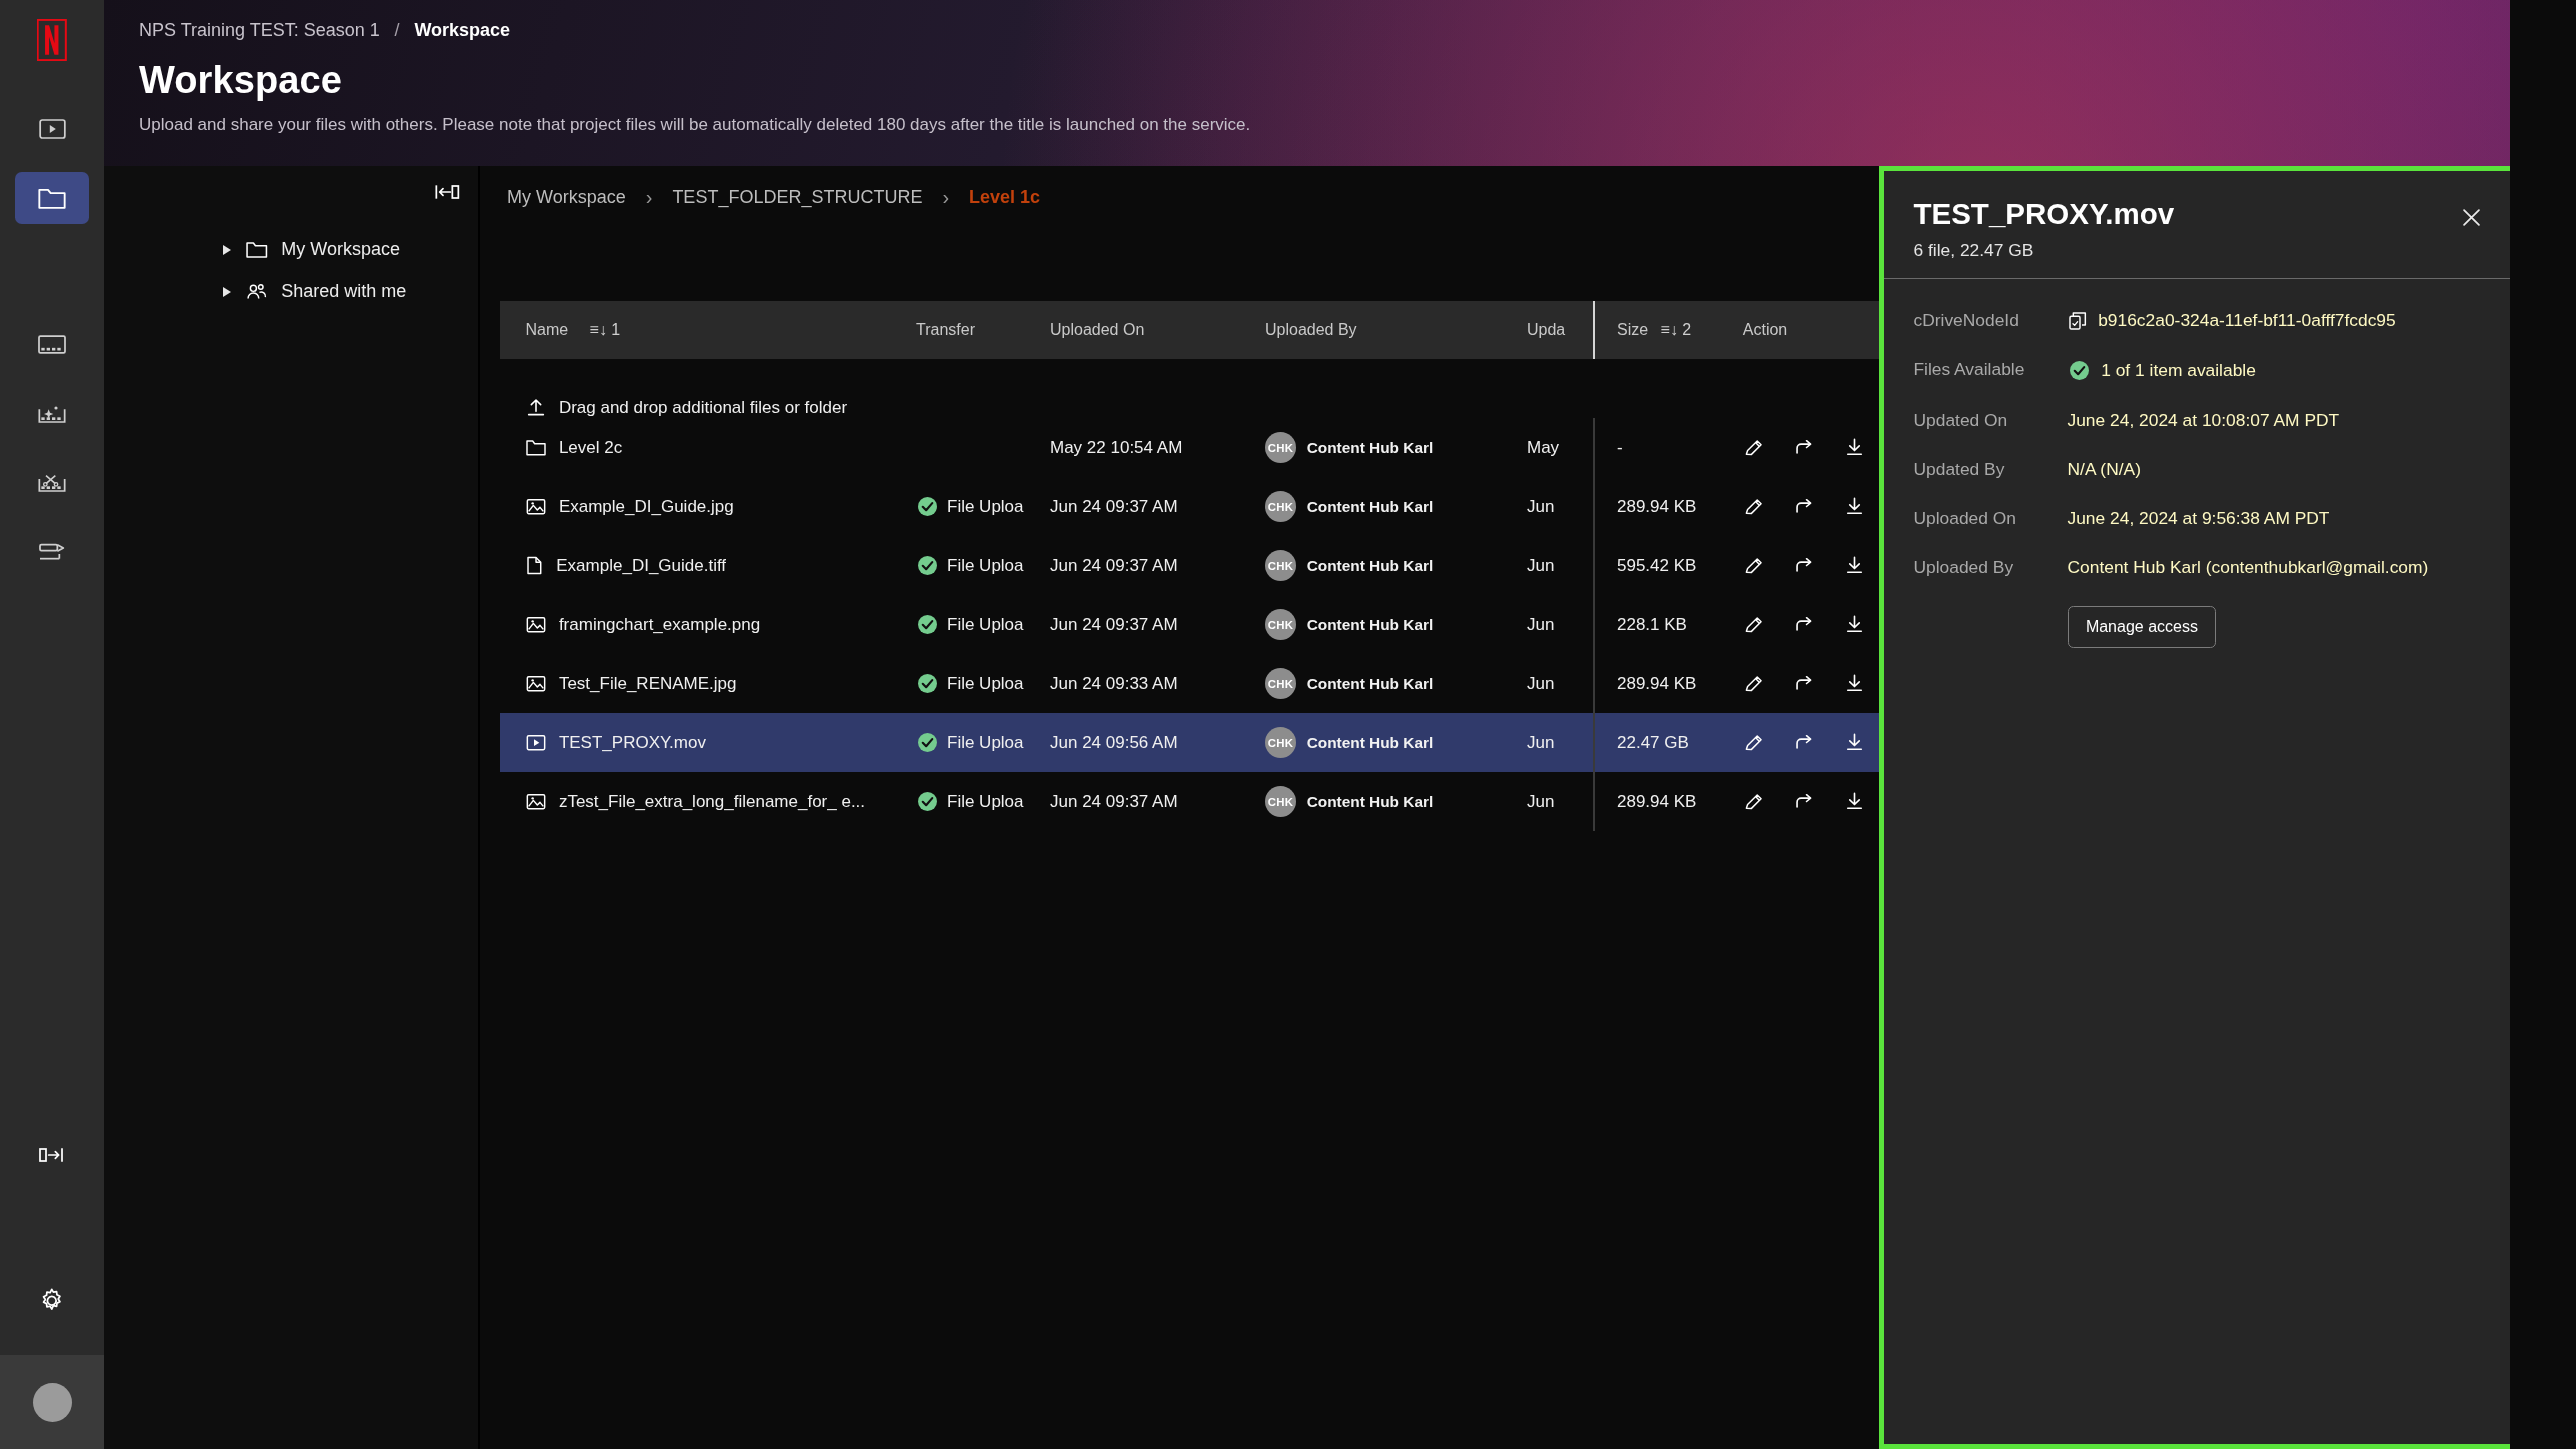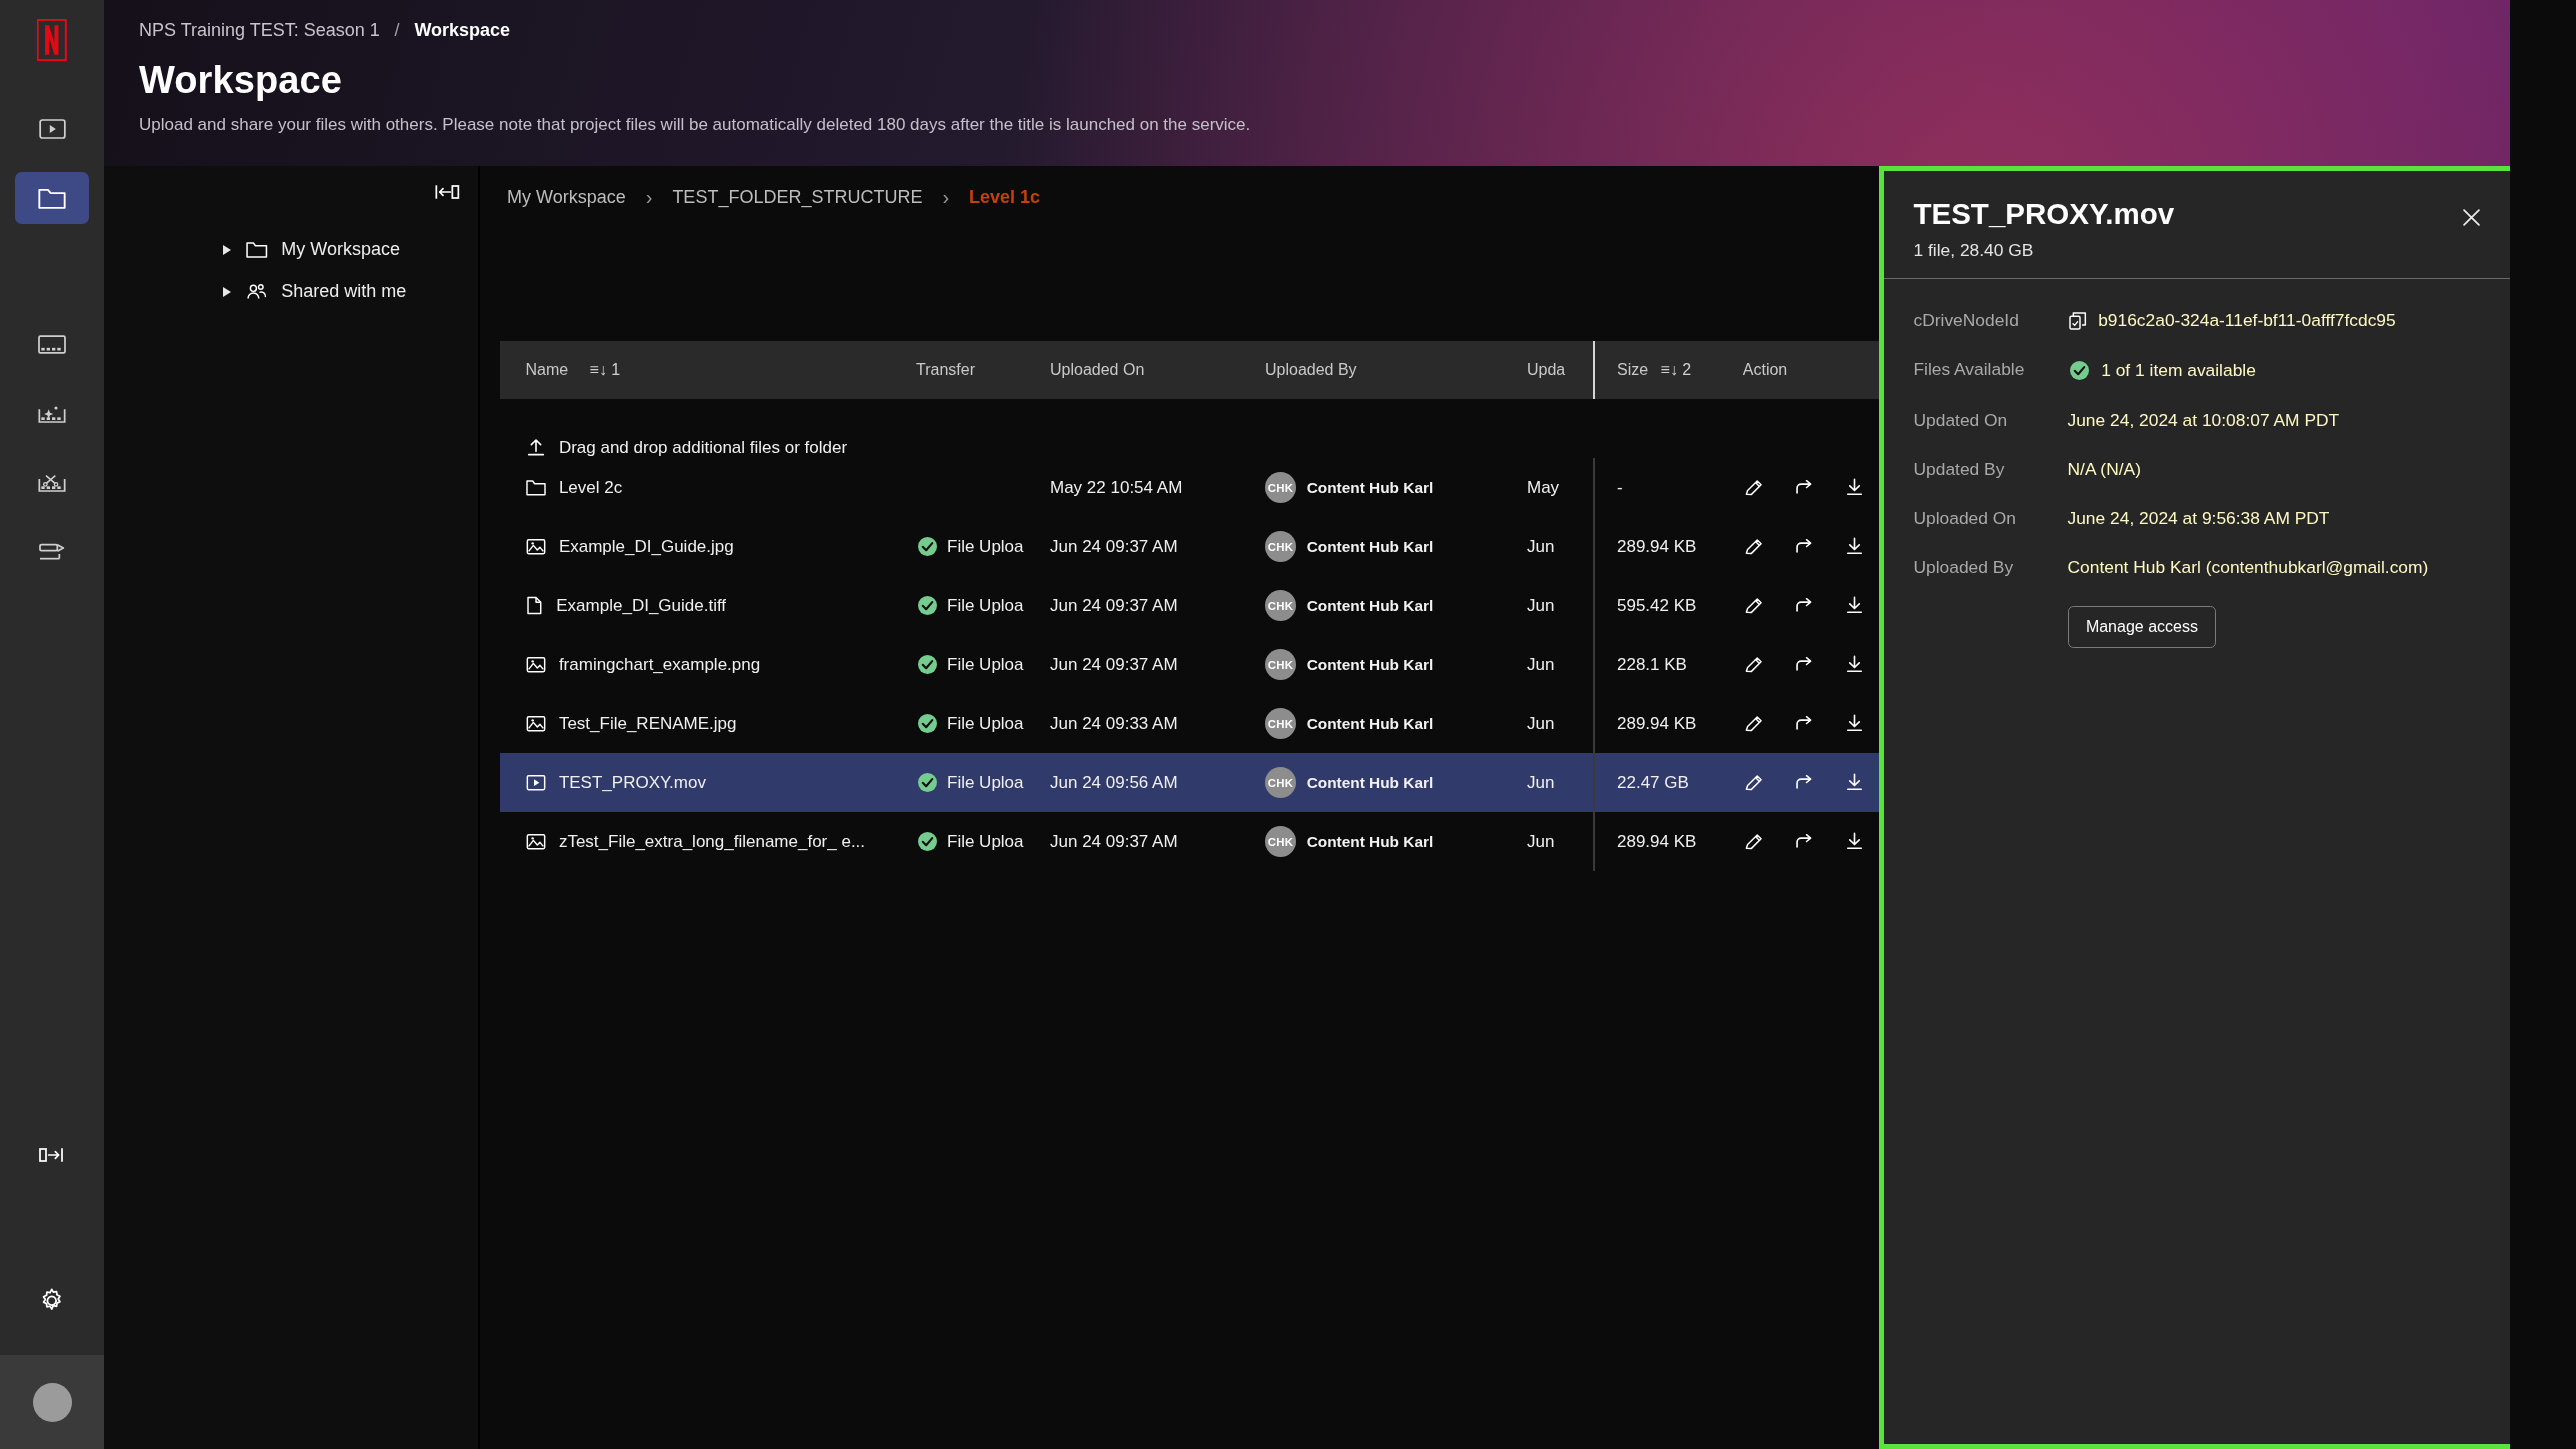--- a/index.html
+++ b/index.html
@@ -91,21 +91,21 @@
   .btn-primary {
     height: 56px; padding: 0 23px; border: none; border-radius: 6.7px;
     background: #4f5cdb; color:#ffffff; font-size: 18px; font-family: inherit; font-weight: bold;
     display:flex; align-items:center;
   }
 
   
   .table-wrap { padding: 8px 20px 0 20px; flex: 1 1 auto; min-height:0; }
   .thead {
     display: flex; align-items: center; height: 58px; background: #2a2a2a;
-    font-size: 16px; color: #c9c9c9; position: relative; margin-top: 40px;
+    font-size: 16px; color: #c9c9c9; position: relative;
   }
   .trow {
     display: flex; align-items: center; height: 59px; font-size: 17px; color: #f0f0f0;
     position: relative;
   }
   .trow.selected { background: #303a6b; }
   .dragrow { display:flex; align-items:flex-end; height: 59px; font-size: 17px; color:#f0f0f0; }
 
   .c-name   { width: 416px; flex: 0 0 416px; display:flex; align-items:center; gap: 13.4px; padding-left: 25.5px; }
   .c-trans  { width: 134px; flex: 0 0 134px; display:flex; align-items:center; gap: 8px; overflow:hidden; white-space:nowrap; }
@@ -743,21 +743,21 @@
                 <div class="divider-v-row"></div>
               </div>
             </div>
         </div>
       </div>
     </div>
 
     <div class="detail">
       <div class="detail-head">
         <div class="detail-title">TEST_PROXY.mov</div>
-        <div class="detail-sub">1 file, 28.40 GB</div>
+        <div class="detail-sub">6 file, 22.47 GB</div>
         <div class="detail-close">
           <svg width="23" height="23" viewBox="0 0 34 34">
               <path d="M6 6 L28 28 M28 6 L6 28" stroke="#e9e9e9" stroke-width="2.6" stroke-linecap="round"></path>
             </svg>
         </div>
       </div>
       <div class="detail-body">
         <div id="detail-rows">
             <div class="drow">
               <div class="dlabel">cDriveNodeId</div>

